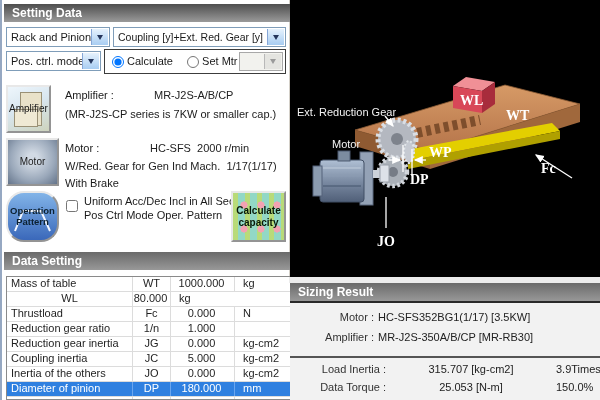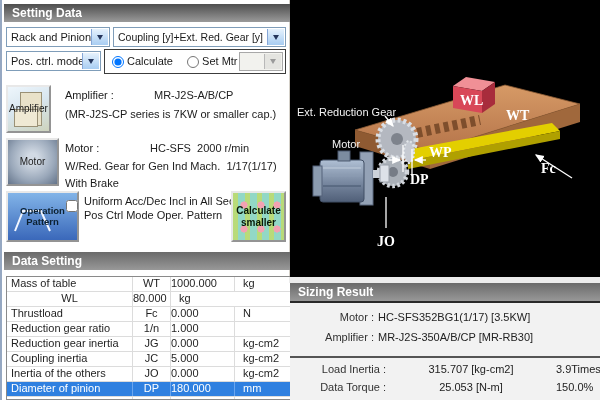--- a/index.html
+++ b/index.html
@@ -52,21 +52,21 @@
 
   
   #ds-table{left:4px;top:276px;width:320px;height:124px;border:1px solid #8a8a8a;
             box-sizing:border-box;overflow:hidden;background:#fff;}
   .trow{display:grid;grid-template-columns:126px 38px 64px 1fr;height:14px;line-height:13px;
         border-bottom:1px solid #dcdcdc;color:#1f1f1f;}
   .trow>div{border-right:1px solid #dcdcdc;overflow:hidden;white-space:nowrap;}
   .trow>div:last-child{border-right:none;}
   .c-lab{padding-left:4px;}
   .c-sym{text-align:center;}
-  .c-val{text-align:left;padding-right:2px;}
+  .c-val{text-align:center;padding-right:2px;}
   .c-unit{padding-left:8px;}
   .trow.sel{background:#2f80e0;color:#fff;}
   .trow.sel>div{border-right-color:#6aa6ef;border-bottom-color:#6aa6ef;}
 
   
   #diagram-wrap{left:290px;top:0;width:310px;height:277px;background:#000;}
   #divider{left:289px;top:277px;width:311px;height:6px;background:#ececec;}
   #sr-hdr{left:290px;top:283px;width:306px;}
   #sr-body{left:290px;top:301px;width:310px;height:99px;background:#f2f2f2;
            border-top:2px solid #2a2a2a;box-sizing:border-box;}
@@ -138,36 +138,36 @@
   <span class="abs" style="left:63px;top:108px;">(MR-J2S-CP series is 7KW or smaller cap.)</span>
 
   <div id="motor-btn" class="imgbtn abs" style="left:4px;top:138px;width:53px;height:48px;">
     <span class="btn-label">Motor</span>
   </div>
   <span class="abs" style="left:63px;top:142px;">Motor :</span>
   <span class="abs info-line" style="left:148px;top:142px;">HC-SFS  2000 r/min</span>
   <span class="abs info-line" style="left:63px;top:160px;">W/Red. Gear for Gen Ind Mach.  1/17(1/17)</span>
   <span class="abs" style="left:63px;top:177px;">With Brake</span>
 
-  <div id="op-btn" class="imgbtn abs" style="left:4px;top:191px;width:73px;height:51px;">
+  <div id="op-btn" class="imgbtn abs" style="left:4px;top:191px;width:53px;height:51px;border-radius:18px;">
     <svg class="abs" style="left:0;top:0;" width="49" height="47">
       <polyline points="7,38 15,18 33,18 42,38" fill="none" stroke="#f2f6ff" stroke-width="2"></polyline>
     </svg>
     <span class="btn-label">
       <span>Operation</span><br>
       <span>Pattern</span>
     </span>
   </div>
   <input type="checkbox" class="abs" style="left: 64px; top: 200px;">
   <span class="abs" style="left:82px;top:195px;">Uniform Acc/Dec Incl in All Sect. of</span>
   <span class="abs" style="left:82px;top:209px;">Pos Ctrl Mode Oper. Pattern</span>
   <div id="calc-btn" class="imgbtn abs" style="left:229px;top:191px;width:55px;height:51px;">
     <span class="btn-label">
       <span>Calculate</span><br>
-      <span>smaller</span>
+      <span>capacity</span>
     </span>
   </div>
 
   <div class="sec-hdr mid abs" style="left:2px;top:252px;width:281px;">Data Setting</div>
 
   <div id="ds-table" class="abs">
     <div class="trow">
       <div class="c-lab">Mass of table</div>
       <div class="c-sym">WT</div>
       <div class="c-val">1000.000</div>

